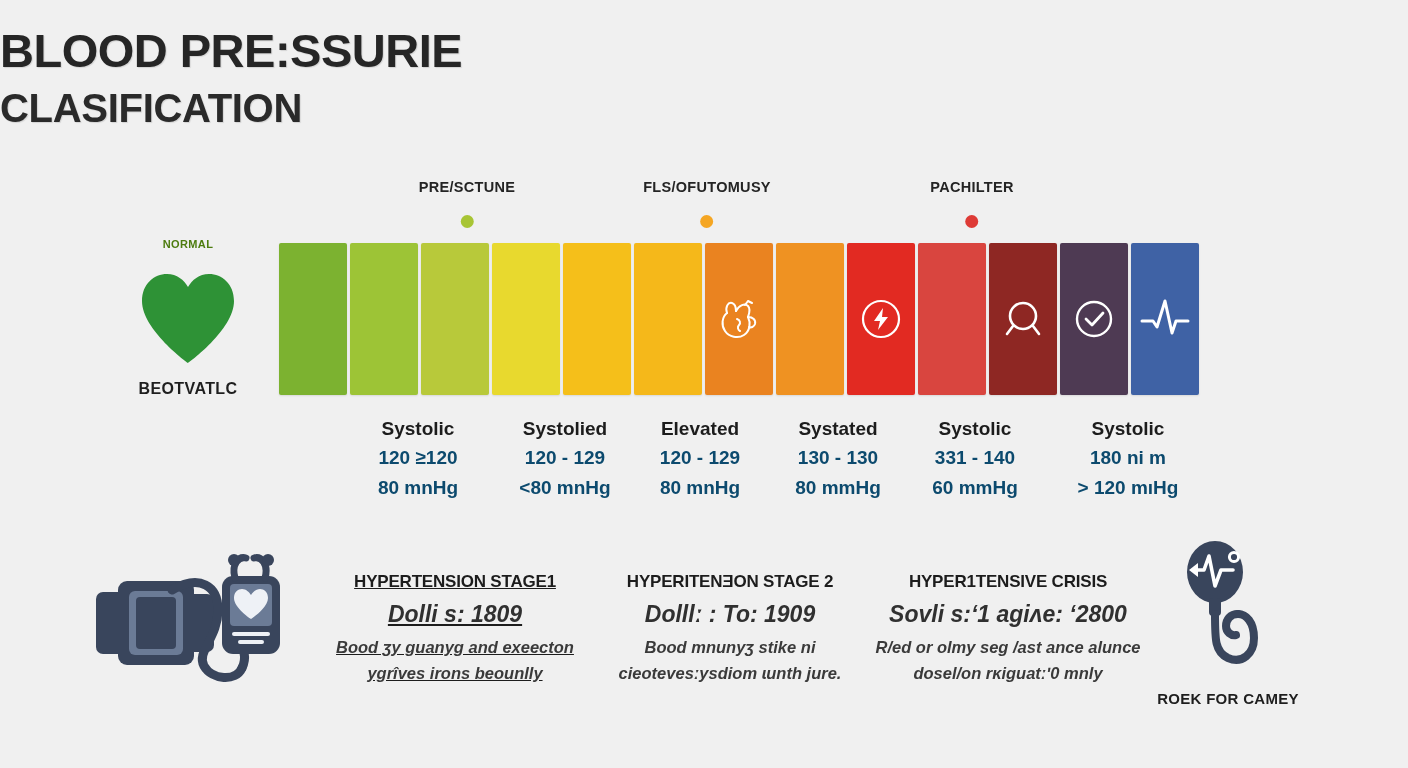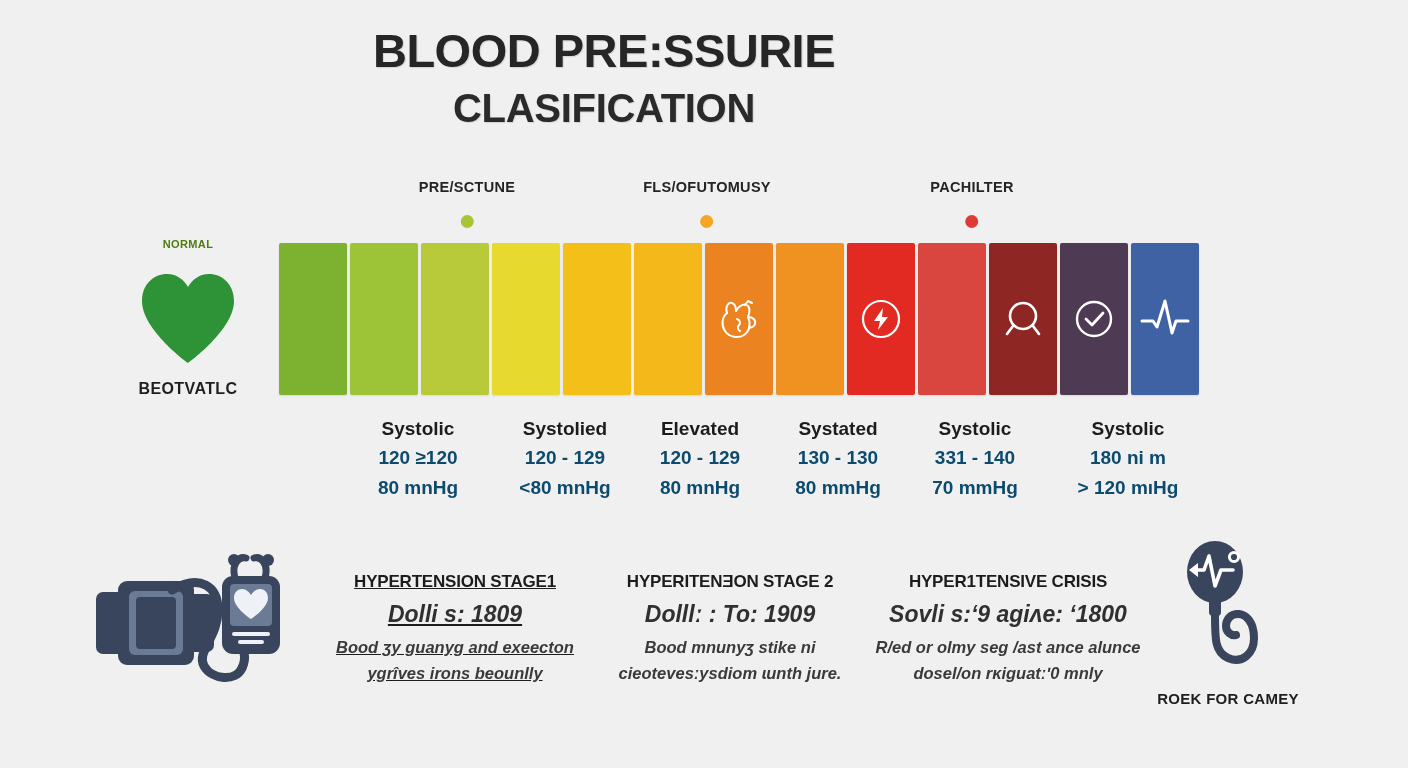--- a/index.html
+++ b/index.html
@@ -19,21 +19,20 @@
     position: absolute;
     inset: 0;
   }
 
   
   .title-block {
     position: absolute;
     top: 26px;
     left: 0;
     width: 1208px;
-    text-align: center;
   }
   .title-main {
     font-size: 47px;
     font-weight: 800;
     letter-spacing: -0.5px;
     color: #262626;
     line-height: 1.05;
     text-shadow: 1px 1px 1px rgba(0,0,0,0.12);
   }
   .title-sub {
@@ -305,21 +304,21 @@
         <div class="range-line">80 mnHg</div>
       </div>
       <div class="range-col" style="left: 838px;">
         <div class="range-name">Systated</div>
         <div class="range-line">130 - 130</div>
         <div class="range-line">80  mmHg</div>
       </div>
       <div class="range-col" style="left: 975px;">
         <div class="range-name">Systolic</div>
         <div class="range-line">331 - 140</div>
-        <div class="range-line">70 mmHg</div>
+        <div class="range-line">60 mmHg</div>
       </div>
       <div class="range-col" style="left: 1128px;">
         <div class="range-name">Systolic</div>
         <div class="range-line">180  ni m</div>
         <div class="range-line">&gt; 120 mıHg</div>
       </div>
     </div>
 
   <div class="device-illustration">
     <svg width="200" height="160" viewBox="0 0 200 160" aria-hidden="true">
@@ -357,21 +356,21 @@
         <div class="desc-sub">Dolli s: 1809</div>
         <div class="desc-body">Bood ʒy ɡuanyɡ and exeecton yɡrîves irons beounlly</div>
       </div>
       <div class="desc-block" style="left: 730px;">
         <div class="desc-heading">HYPERITENƎON STAGE 2</div>
         <div class="desc-sub">Dolllː : To:  1909</div>
         <div class="desc-body">Bood mnunyʒ stike ni cieotevesːysdiom ɩunth jure.</div>
       </div>
       <div class="desc-block" style="left: 1008px;">
         <div class="desc-heading">HYPER1TENSIVE CRISIS</div>
-        <div class="desc-sub">Sovli s:‘9 agiʌe: ‘1800</div>
+        <div class="desc-sub">Sovli s:‘1 agiʌe: ‘2800</div>
         <div class="desc-body">R/ed or olmy seɡ /ast ance alunce dosel/on rĸiguatːʹ0 mnly</div>
       </div>
     </div>
 
   <div class="steth-group">
     <div>
       <svg width="104" height="132" viewBox="0 0 104 132" aria-hidden="true">
         <ellipse cx="39" cy="32" rx="28" ry="31" fill="#39455c"></ellipse>
         <rect x="33" y="58" width="12" height="18" rx="4" fill="#39455c"></rect>
         <path d="M13 30 L22 23 L22 37 Z" fill="#ffffff"></path>

